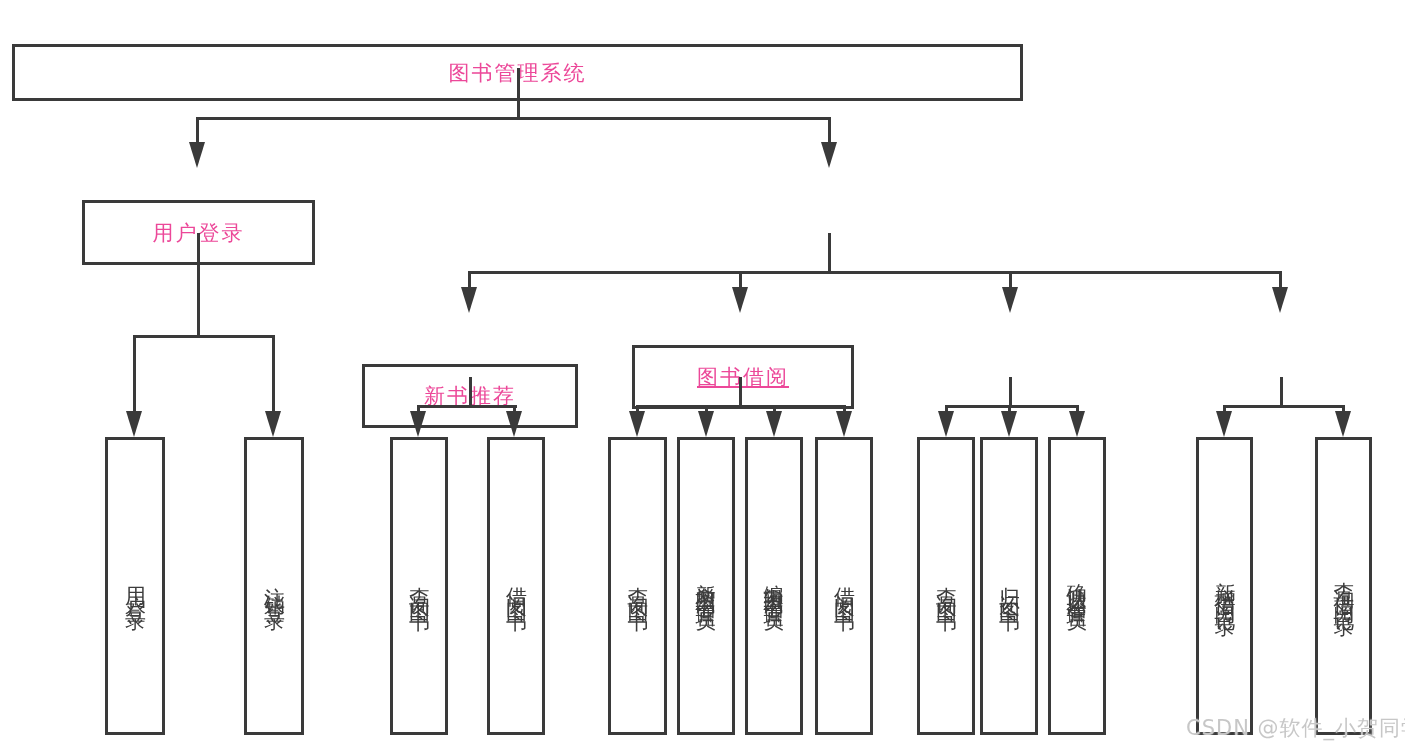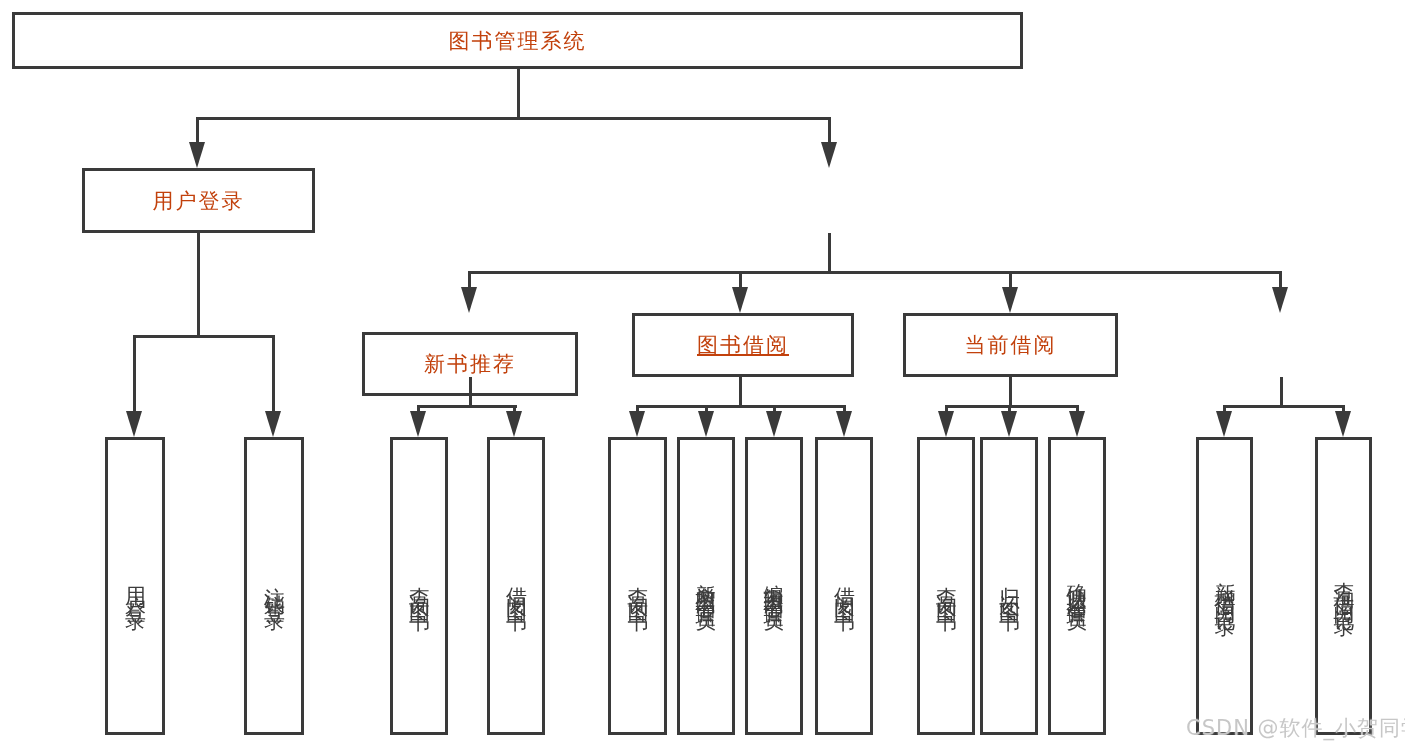--- a/index.html
+++ b/index.html
@@ -15,21 +15,22 @@
   .box {
     position: absolute;
     box-sizing: border-box;
     border: 3px solid #3a3a3a;
     background: #ffffff;
     display: flex;
     align-items: center;
     justify-content: center;
     font-size: 21px;
     letter-spacing: 2px;
-    color: #c2410c;
+    color: #ec4899;
+    margin-top: 32px;
   }
   .vbox {
     position: absolute;
     box-sizing: border-box;
     border: 3px solid #3a3a3a;
     background: #ffffff;
     top: 437px;
     height: 298px;
     display: flex;
     align-items: center;
@@ -102,23 +103,20 @@
   <div class="arrow" style="left:1002px; top:287px;"></div>
   <div class="vline" style="left:1279px; top:271px; height:22px;"></div>
   <div class="arrow" style="left:1272px; top:287px;"></div>
 
   <div class="box" style="left:362px; top:332px; width:216px; height:64px;">
     <span>新书推荐</span>
   </div>
   <div class="box" style="left:632px; top:313px; width:222px; height:64px;text-decoration:underline;">
     <span>图书借阅</span>
   </div>
-  <div class="box" style="left:903px; top:313px; width:215px; height:64px;">
-    <span>当前借阅</span>
-  </div>
 
   <div class="vline" style="left:469px; top:377px; height:31px;"></div>
   <div class="hline" style="left:417px; top:405px; width:100px;"></div>
   <div class="vline" style="left:417px; top:405px; height:10px;"></div>
   <div class="arrow" style="left:410px; top:411px;"></div>
   <div class="vline" style="left:513px; top:405px; height:10px;"></div>
   <div class="arrow" style="left:506px; top:411px;"></div>
 
   <div class="vline" style="left:739px; top:377px; height:31px;"></div>
   <div class="hline" style="left:636px; top:405px; width:209px;"></div>

